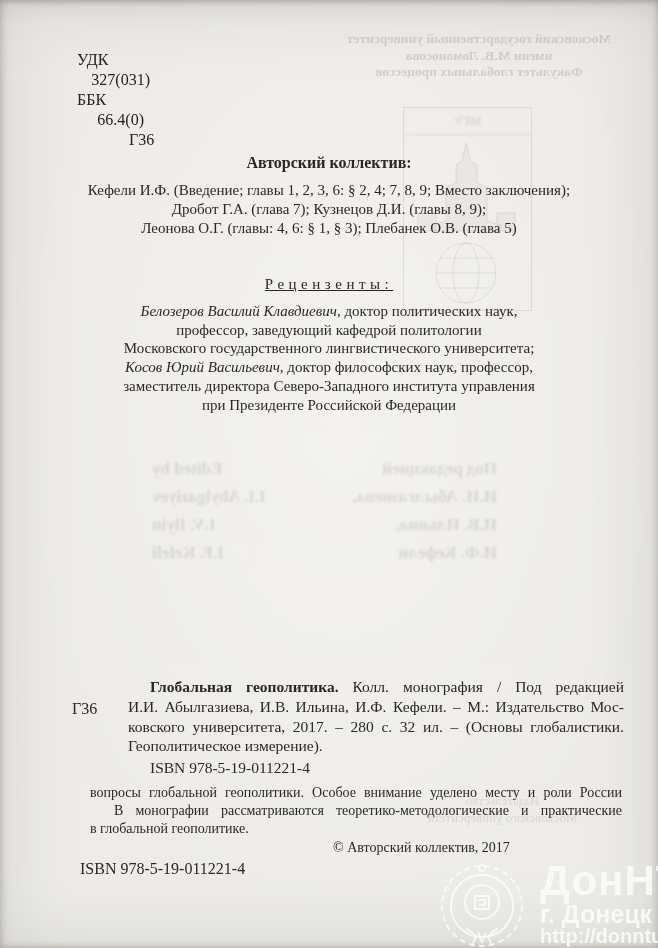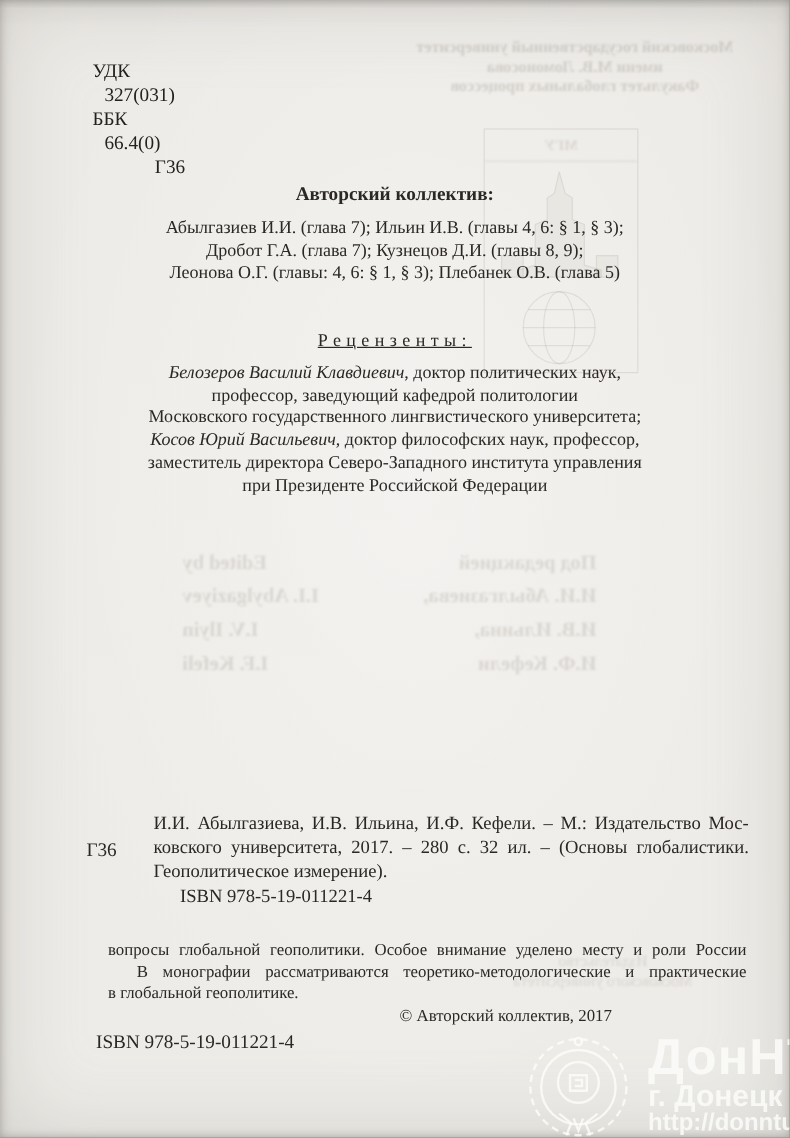--- a/index.html
+++ b/index.html
@@ -15,21 +15,21 @@
                 inset -4px 0 10px -4px rgba(120,117,112,0.35),
                 inset 0 -3px 8px -3px rgba(120,117,112,0.35);
     overflow:hidden;
     font-family:"Liberation Serif", serif;
     color:#2b2824;
   }
   
   .catalog{position:absolute;left:77px;top:50px;font-size:16px;line-height:20px;color:#25221e;}
   .catalog .row{display:flex;flex-direction:column;}
   .catalog .lbl{width:42px;}
-  .catalog .val{margin-left:10px;}
+  .catalog .val{margin-left:10px;text-align:center;}
   .catalog .sign{margin-left:52px;}
   
   .center-col{position:absolute;left:49px;width:560px;text-align:center;}
   .authors-heading{top:154px;font-weight:bold;font-size:16px;}
   .authors-lines{top:181px;font-size:15px;line-height:19px;}
   .reviewers-heading{top:276px;font-size:15px;letter-spacing:0.30em;text-decoration:underline;}
   .reviewers-lines{top:302px;font-size:15px;line-height:18.7px;}
   .reviewers-lines .nm{font-style:italic;text-align:center;}
   
   .ghost{position:absolute;color:rgba(128,121,108,0.22);transform:scaleX(-1);filter:blur(0.7px);font-family:"Liberation Serif",serif;}
@@ -100,21 +100,21 @@
         <ellipse cx="62" cy="138" rx="13" ry="30"></ellipse>
         <line x1="32" y1="138" x2="92" y2="138"></line>
         <line x1="36" y1="123" x2="88" y2="123"></line>
         <line x1="36" y1="153" x2="88" y2="153"></line>
       </g>
     </svg>
   </div>
 
   <div class="center-col authors-heading">Авторский коллектив:</div>
   <div class="center-col authors-lines">
-    <div>Абылгазиев И.И. (глава 7); Ильин И.В. (главы 4, 6: § 1, § 3);</div>
+    <div>Кефели И.Ф. (Введение; главы 1, 2, 3, 6: § 2, 4; 7, 8, 9; Вместо заключения);</div>
     <div>Дробот Г.А. (глава 7); Кузнецов Д.И. (главы 8, 9);</div>
     <div>Леонова О.Г. (главы: 4, 6: § 1, § 3); Плебанек О.В. (глава 5)</div>
   </div>
 
   <div class="center-col reviewers-heading">Рецензенты:</div>
   <div class="center-col reviewers-lines">
     <div><span class="nm">Белозеров Василий Клавдиевич</span><span>, доктор политических наук,</span></div>
     <div><span class="nm"></span><span>профессор, заведующий кафедрой политологии</span></div>
     <div><span class="nm"></span><span>Московского государственного лингвистического университета;</span></div>
     <div><span class="nm">Косов Юрий Васильевич</span><span>, доктор философских наук, профессор,</span></div>
@@ -136,20 +136,21 @@
         <span>I.V. Ilyin</span>
       </div>
     <div class="ln">
         <span>И.Ф. Кефели</span>
         <span>I.F. Kefeli</span>
       </div>
   </div>
 
   <div class="biblio-code">Г36</div>
   <div class="biblio">
+    <div class="jl l1"><span class="bold">Глобальная геополитика.</span><span> Колл. монография / Под редакцией</span></div>
     <div class="jl">И.И. Абылгазиева, И.В. Ильина, И.Ф. Кефели. – М.: Издательство Мос-</div>
     <div class="jl">ковского университета, 2017. – 280 с. 32 ил. – (Основы глобалистики.</div>
     <div>Геополитическое измерение).</div>
     <div class="isbn">ISBN 978-5-19-011221-4</div>
   </div>
 
   <div class="annotation">
     <div class="jl">вопросы глобальной геополитики. Особое внимание уделено месту и роли России</div>
     <div class="jl l1">В монографии рассматриваются теоретико-методологические и практические</div>
     <div>в глобальной геополитике.</div>

